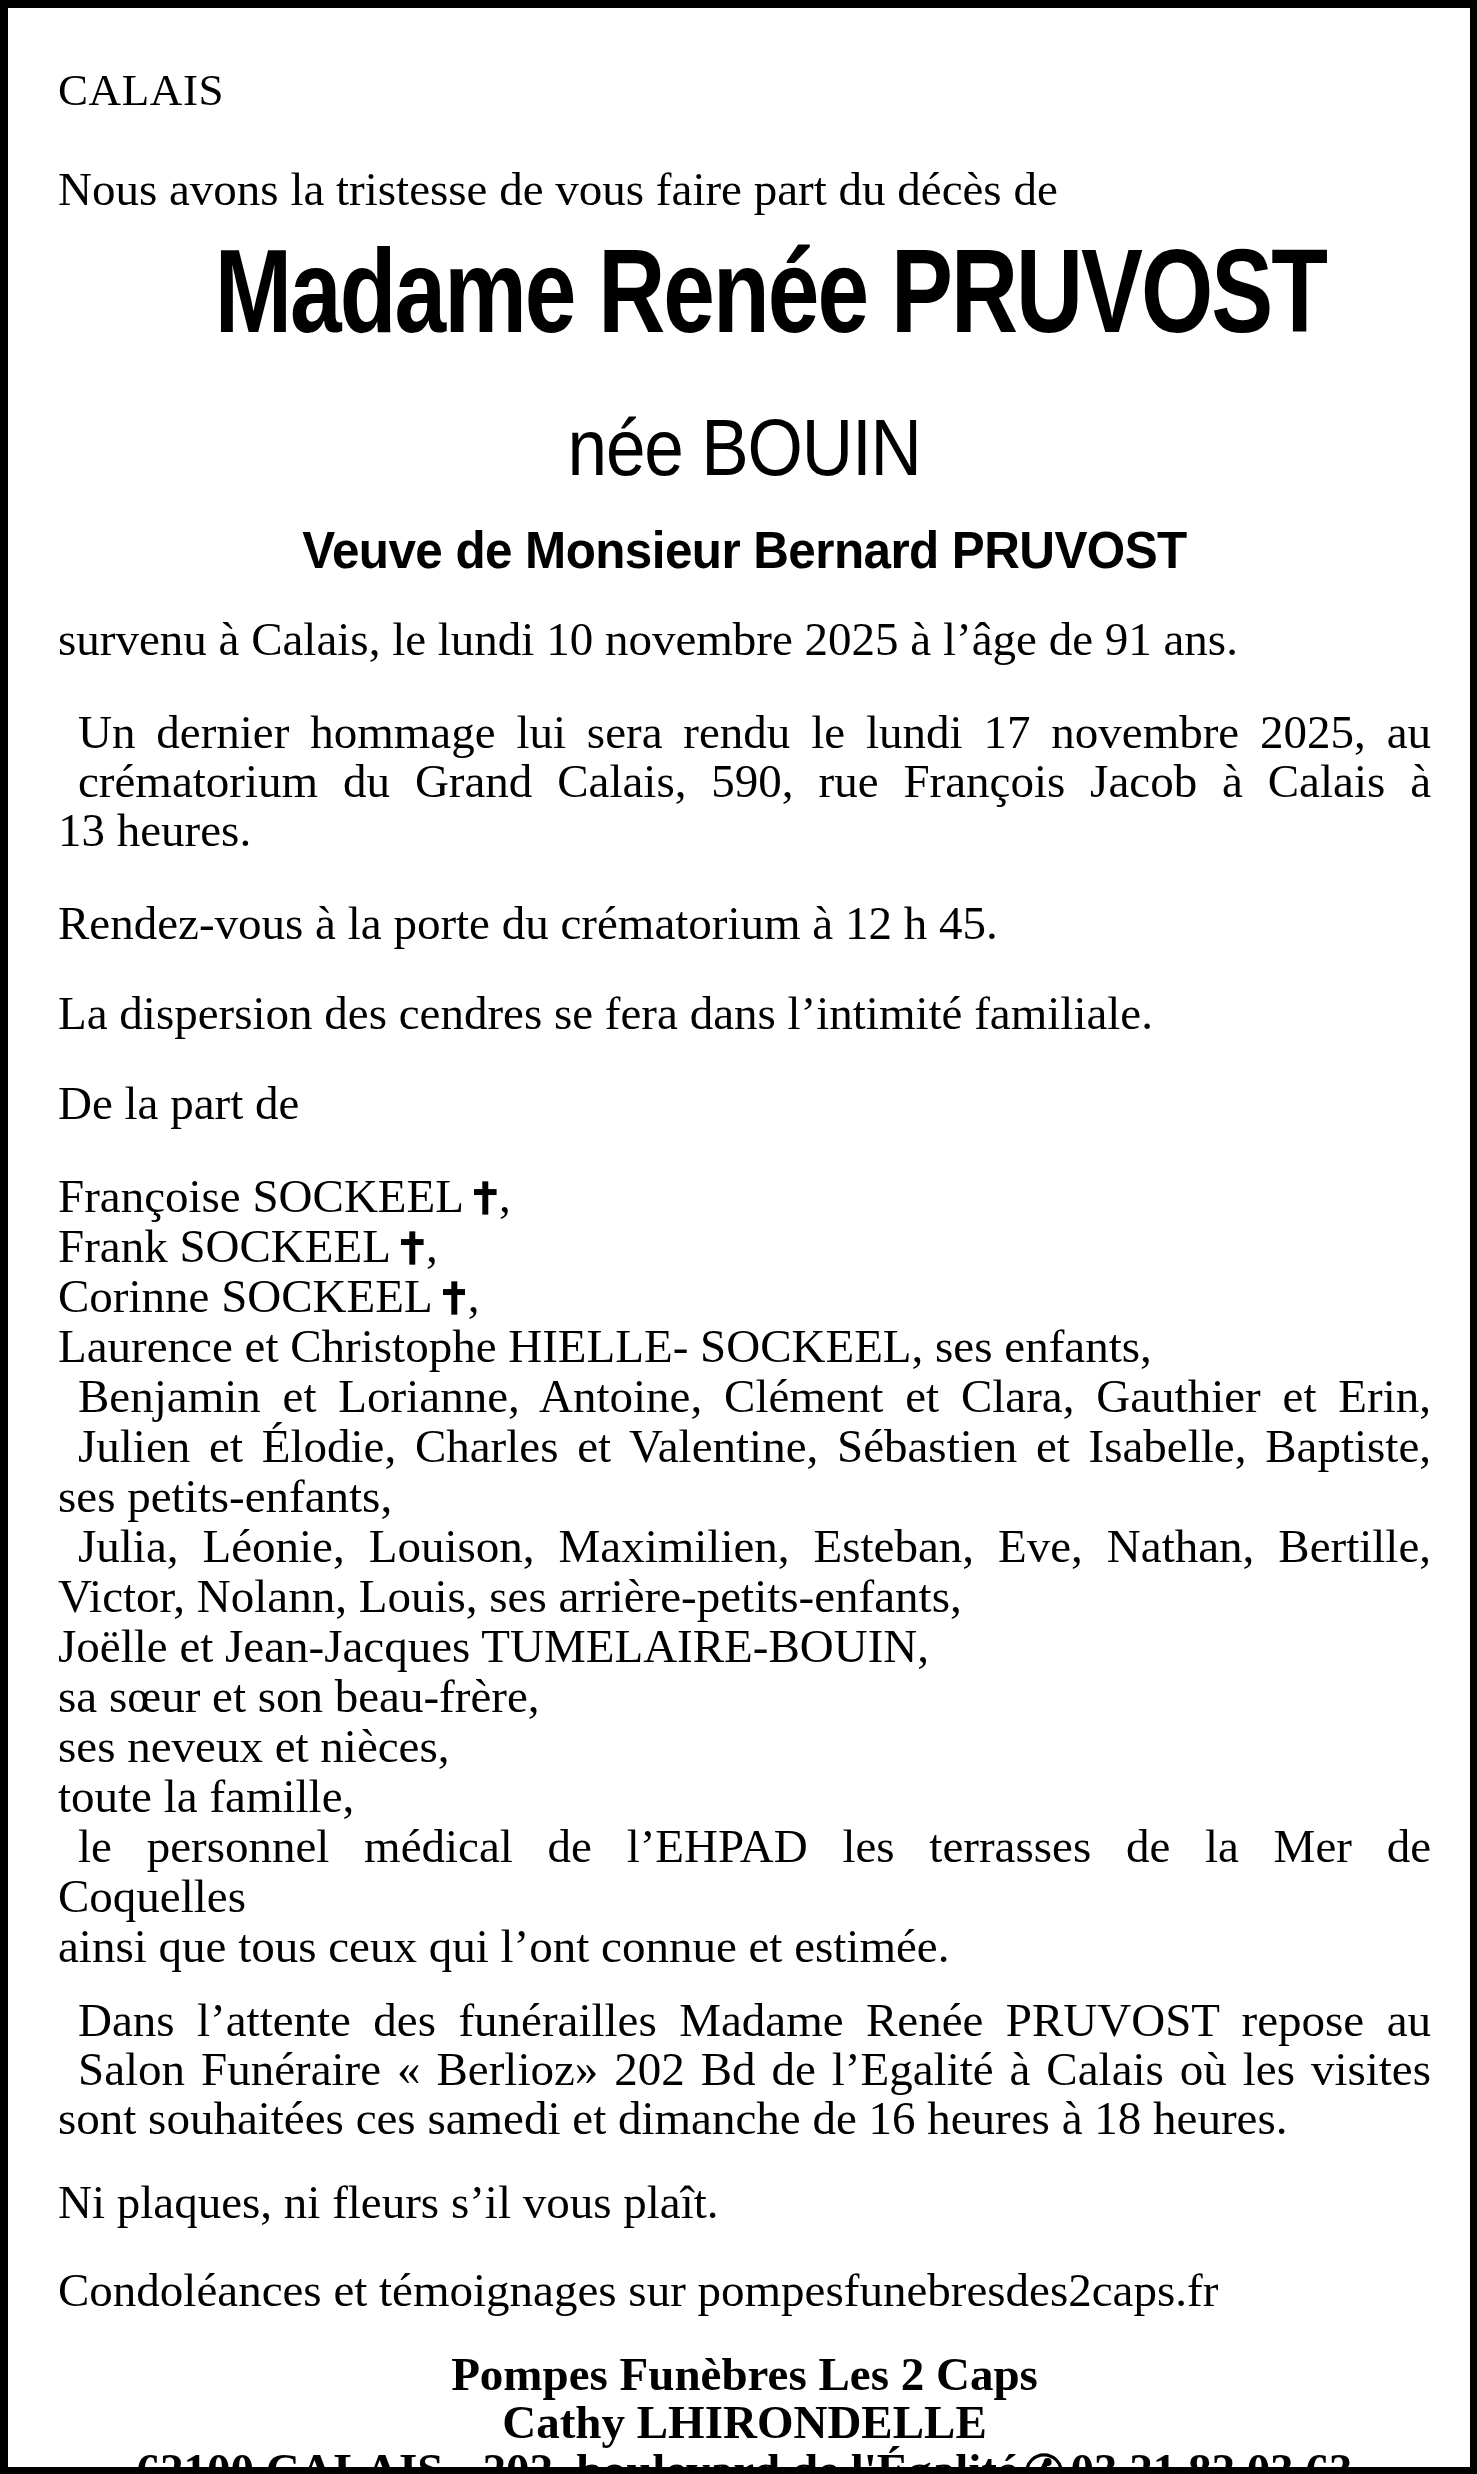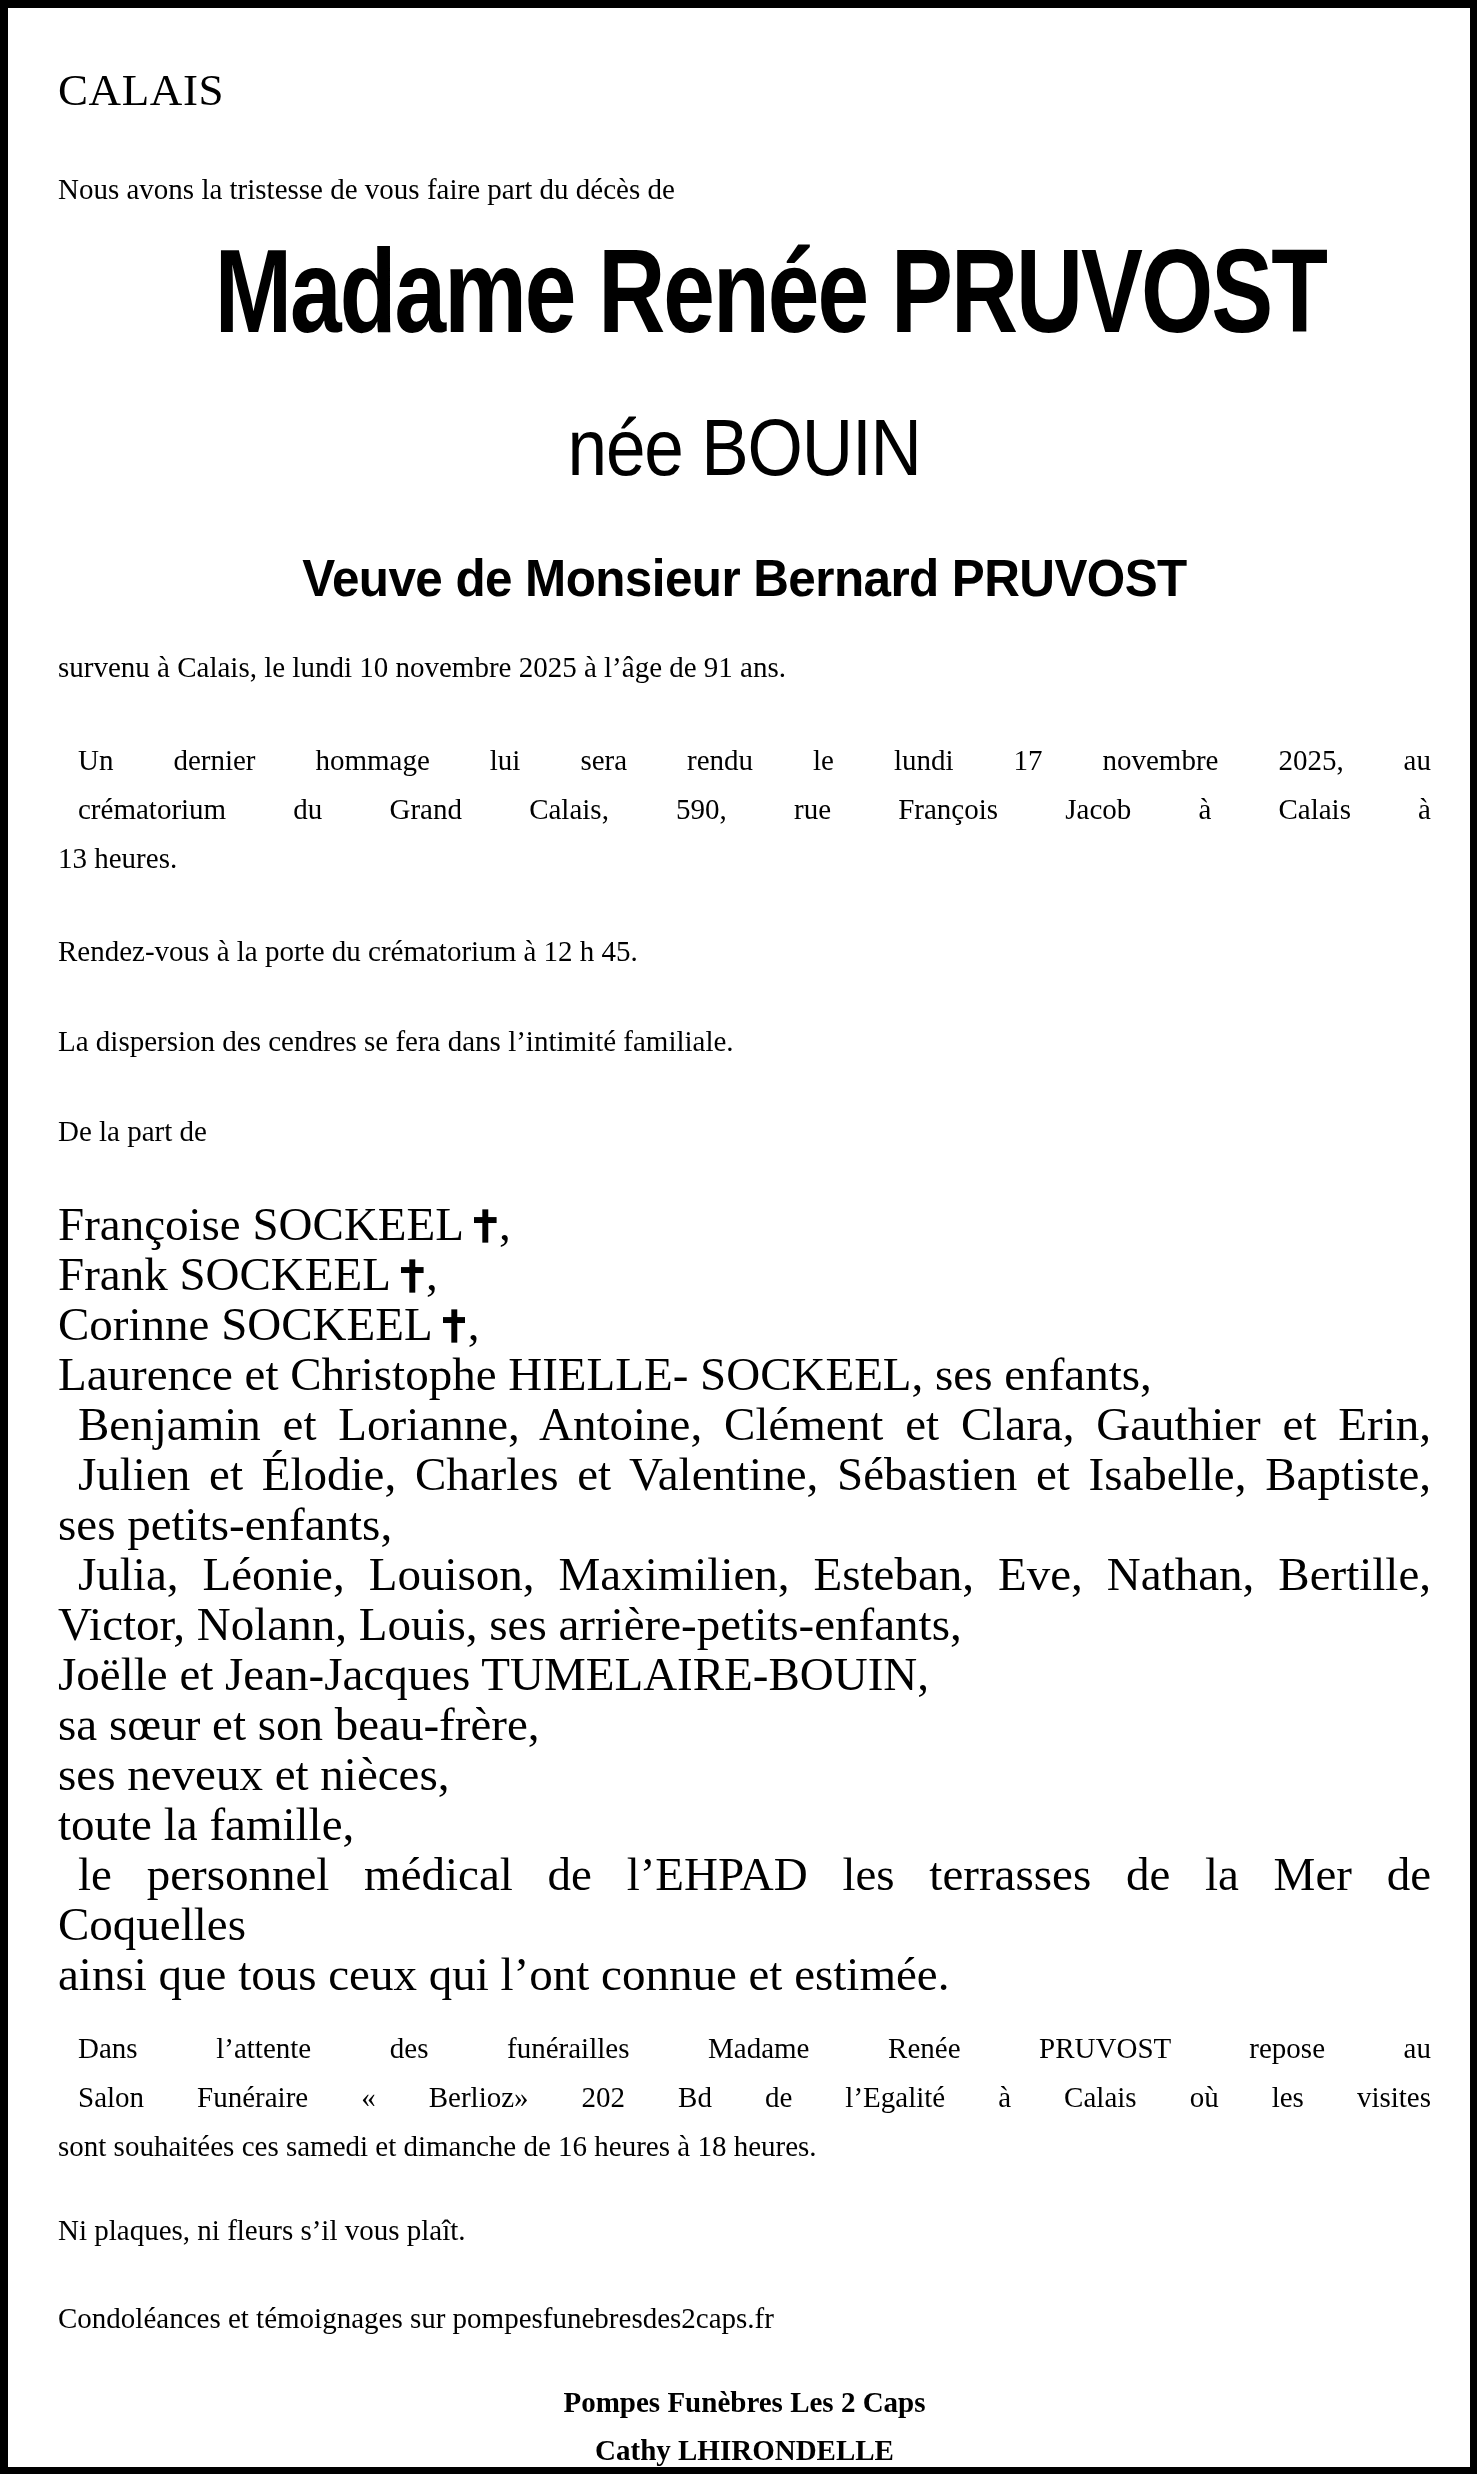--- a/index.html
+++ b/index.html
@@ -9,21 +9,21 @@
     height: 2475px;
     box-sizing: border-box;
     background: #ffffff;
     border: 8.2px solid #000000;
     padding: 57px 39px 34px 50px;
     font-family: "Liberation Serif", serif;
     color: #000000;
     overflow: hidden;
   }
   .line {
-    font-size: 29px;
+    font-size: 47px;
     line-height: 49px;
     white-space: normal;
   }
   .t-just { text-align: justify; text-align-last: justify; margin-left: 20px; }
   .city {
     font-size: 45px;
     line-height: 50px;
     letter-spacing: 0.6px;
   }
   .intro { margin-top: 50px; }
@@ -53,21 +53,20 @@
     font-weight: 400;
     font-size: 79px;
     letter-spacing: -1.3px;
     transform: scaleX(0.9);
     transform-origin: center;
   }
   .widow {
     text-align: center;
     line-height: 63px;
     white-space: nowrap;
-    margin-top: 28px;
   }
   .widow .squeeze {
     display: inline-block;
     font-family: "Liberation Sans", sans-serif;
     font-weight: 700;
     font-size: 52px;
     letter-spacing: -0.6px;
     transform: scaleX(0.95);
     transform-origin: center;
   }

